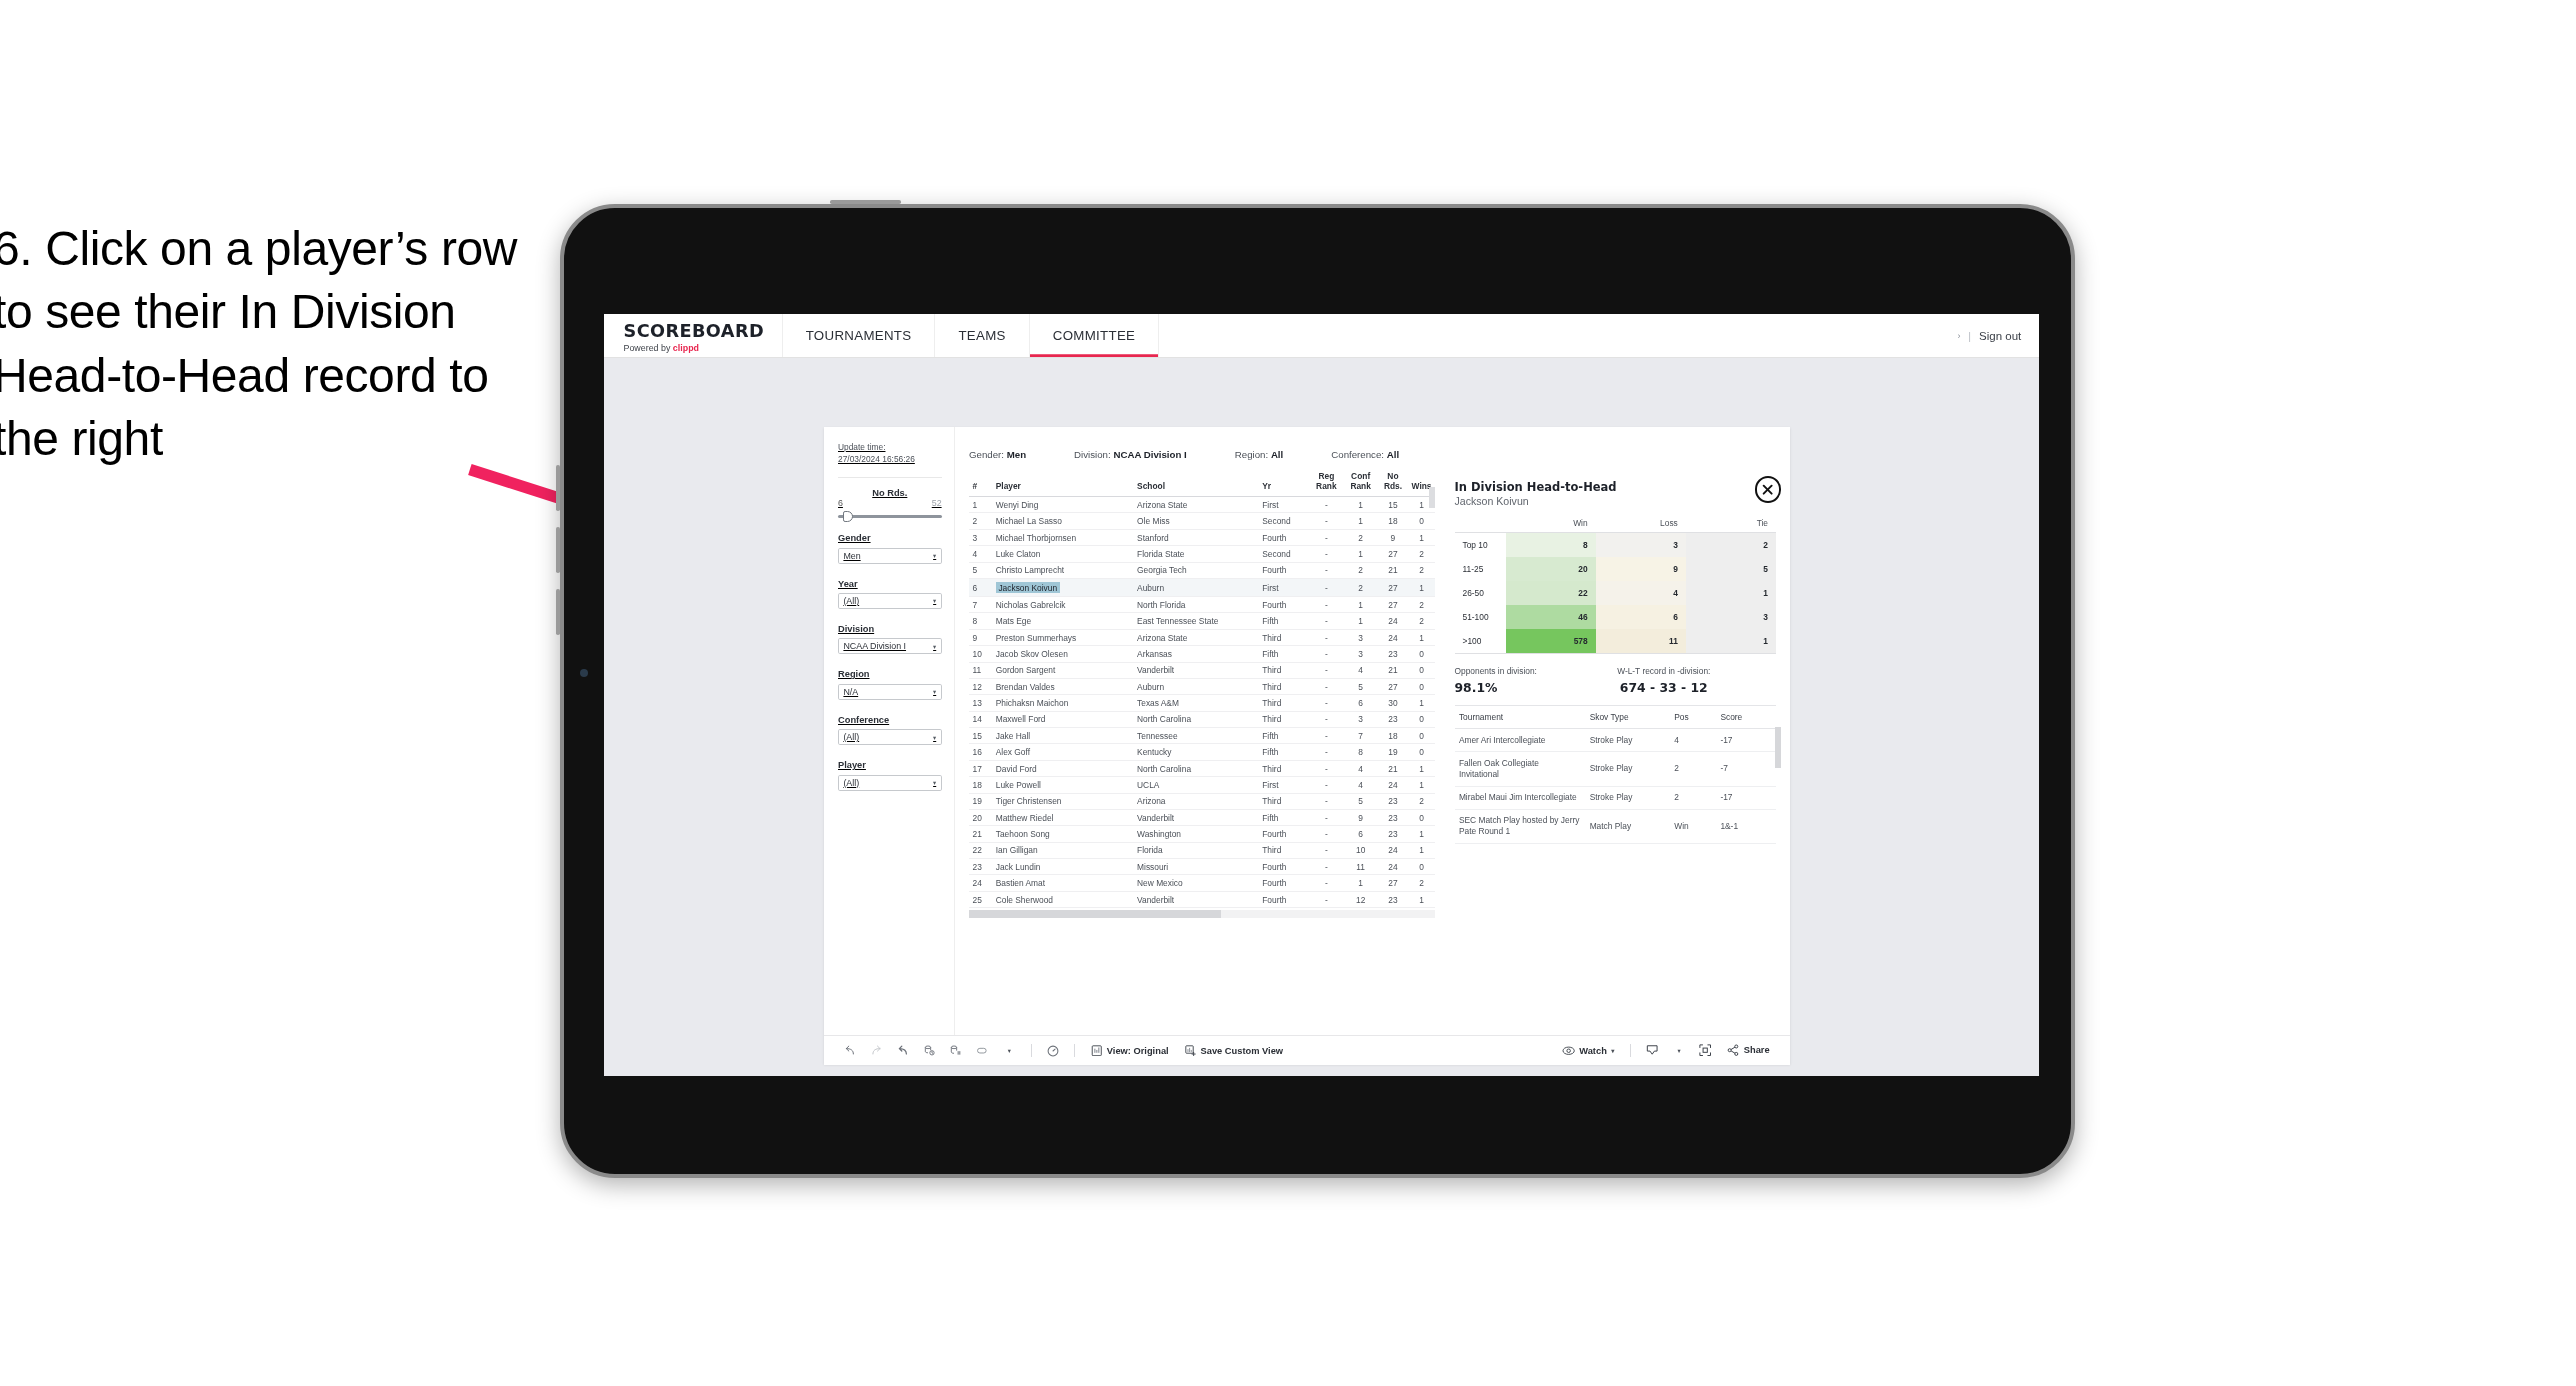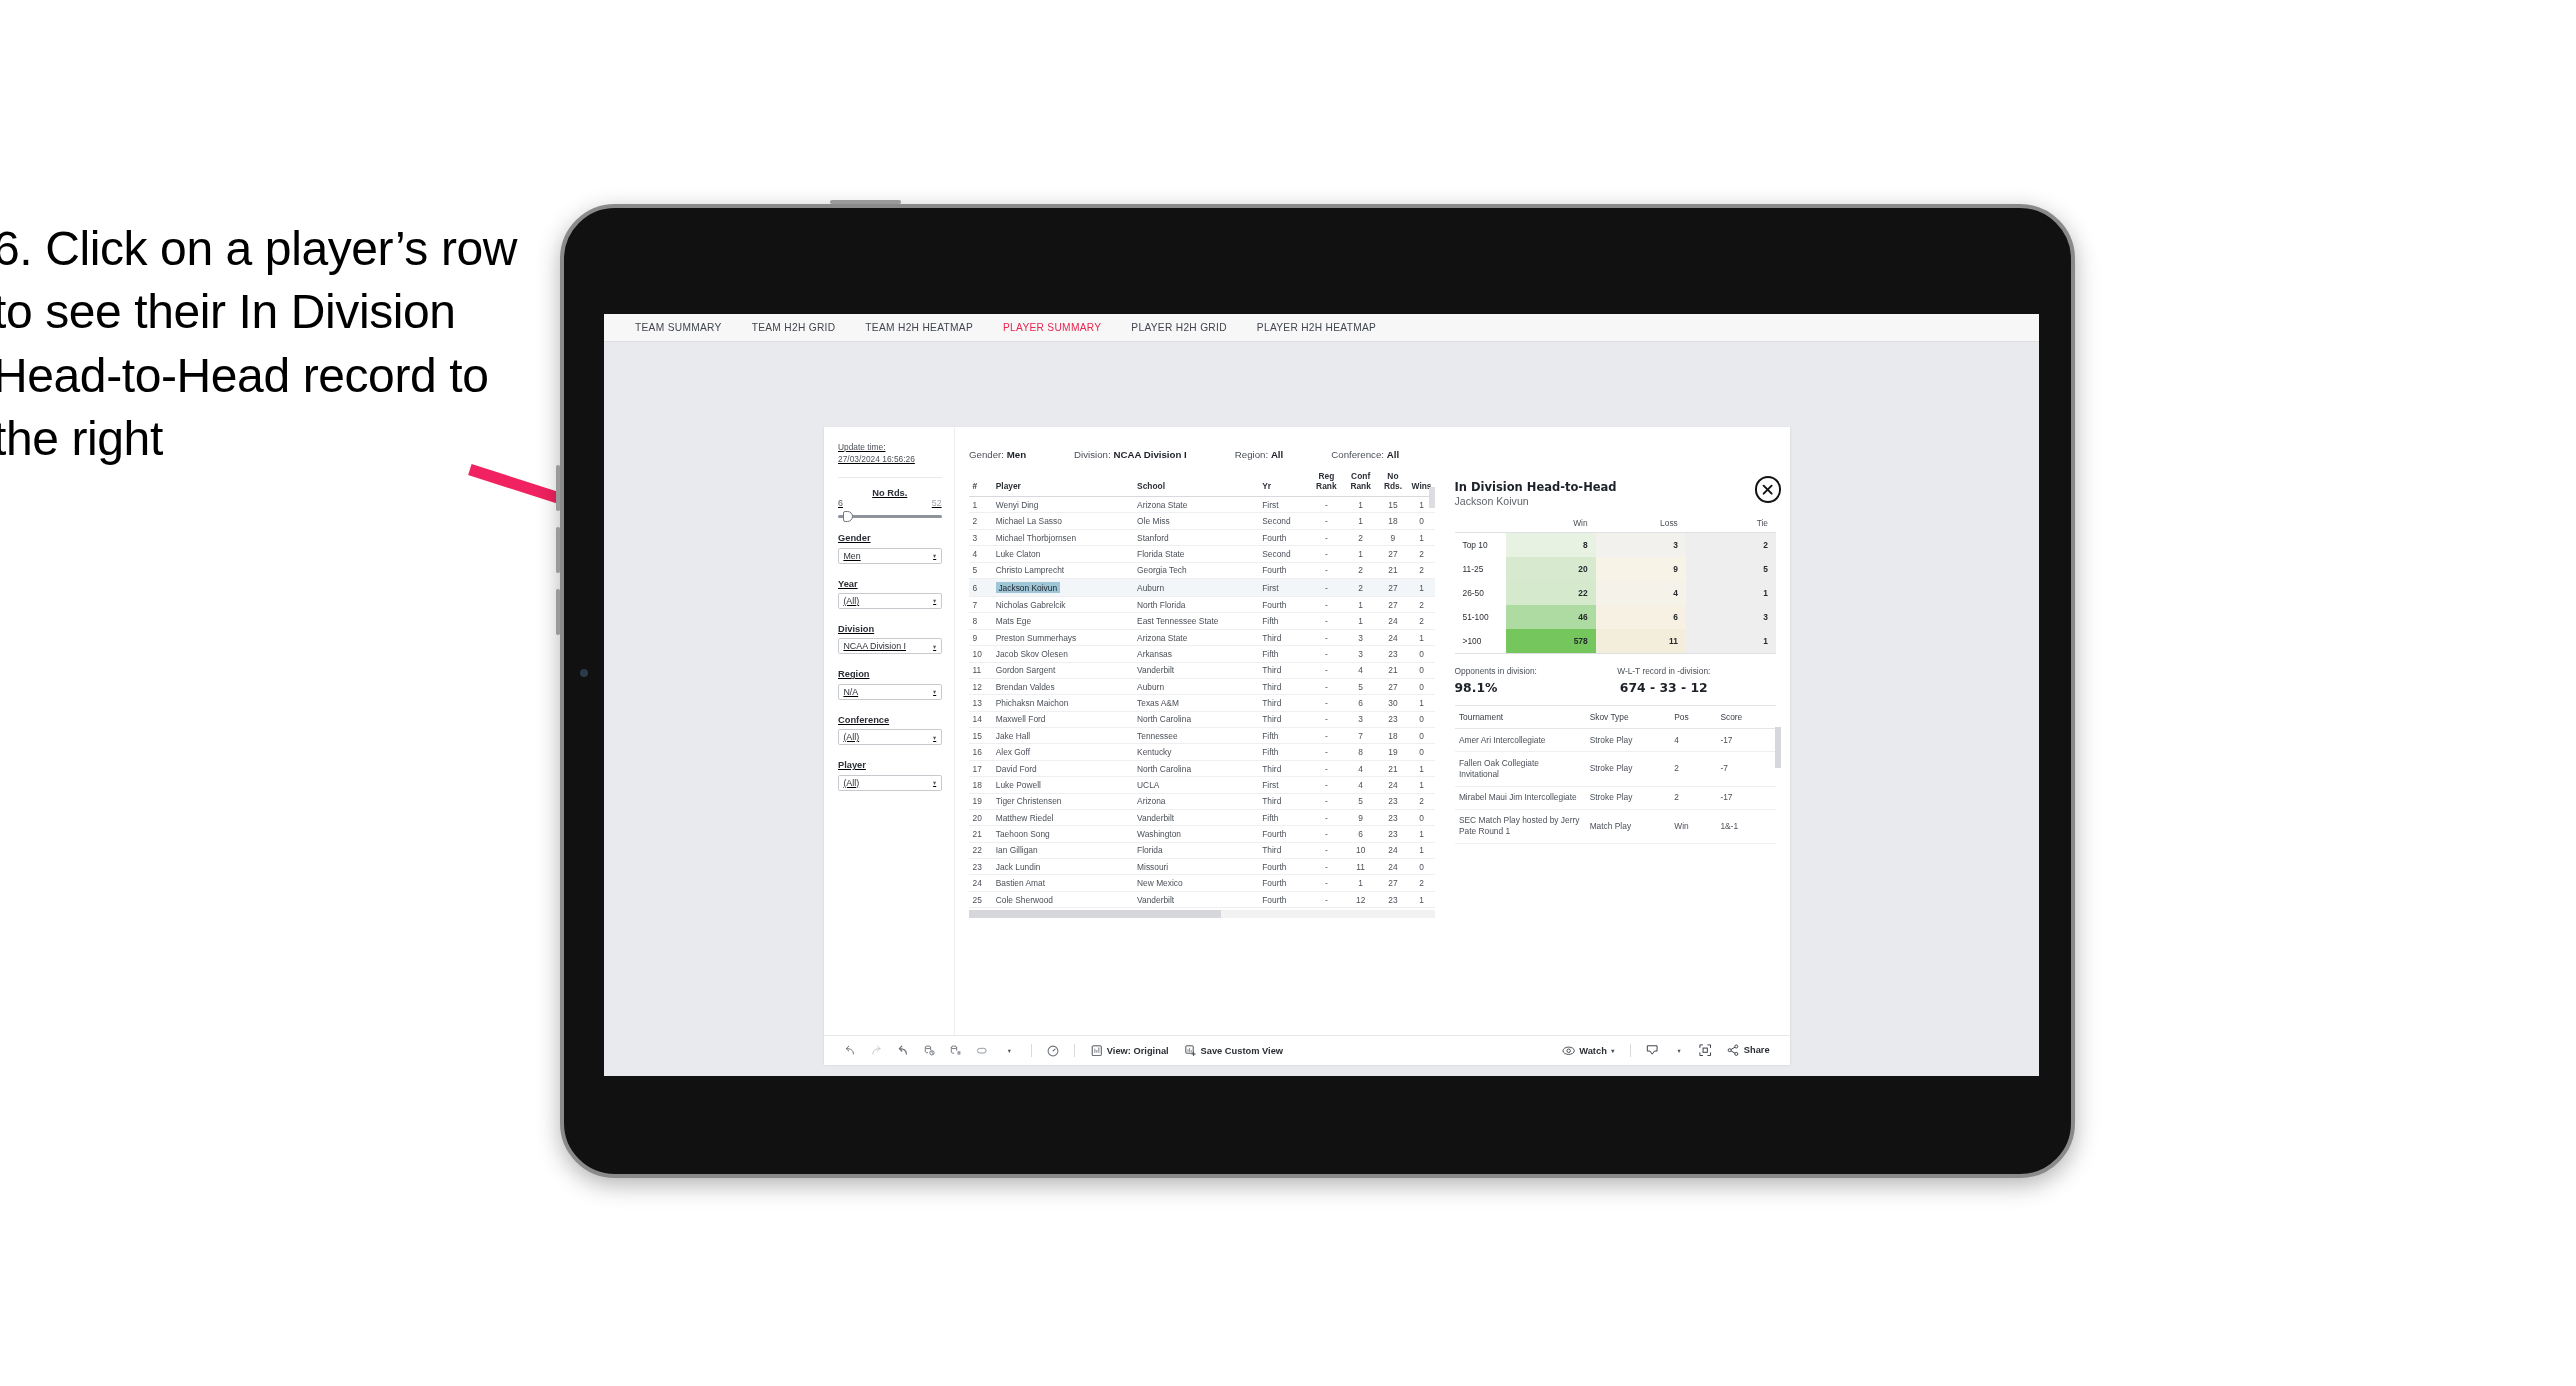--- a/index.html
+++ b/index.html
@@ -217,29 +217,39 @@
 
   <div class="device">
     <div class="btn-pwr"></div>
     <div class="btn-vol btn-v1"></div>
     <div class="btn-vol btn-v2"></div>
     <div class="btn-vol btn-v3"></div>
     <div class="cam"></div>
 
     <div class="screen">
 
-
-      <div class="subnav">
-        <div class="subnav-item">TEAM SUMMARY</div>
-        <div class="subnav-item">TEAM H2H GRID</div>
-        <div class="subnav-item">TEAM H2H HEATMAP</div>
-        <div class="subnav-item active">PLAYER SUMMARY</div>
-        <div class="subnav-item">PLAYER H2H GRID</div>
-        <div class="subnav-item">PLAYER H2H HEATMAP</div>
+      <div class="app-header">
+        <div class="brand">
+          <div class="brand-title">SCOREBOARD</div>
+          <div class="brand-sub">
+            <span>Powered by </span><span class="clippd">clippd</span>
+          </div>
+        </div>
+        <div class="topnav">
+          <div class="topnav-item">TOURNAMENTS</div>
+          <div class="topnav-item">TEAMS</div>
+          <div class="topnav-item active">COMMITTEE</div>
+        </div>
+        <div class="header-right">
+          <span class="chev">›</span>
+          <span class="sep">|</span>
+          <span class="signout">Sign out</span>
+        </div>
       </div>
+
 
       <div class="viz-wrap">
         <div class="viz">
           <div class="viz-body">
 
             <div class="filters">
               <div class="update-label">Update time:</div>
               <div class="update-label">27/03/2024 16:56:26</div>
               <hr>
 

